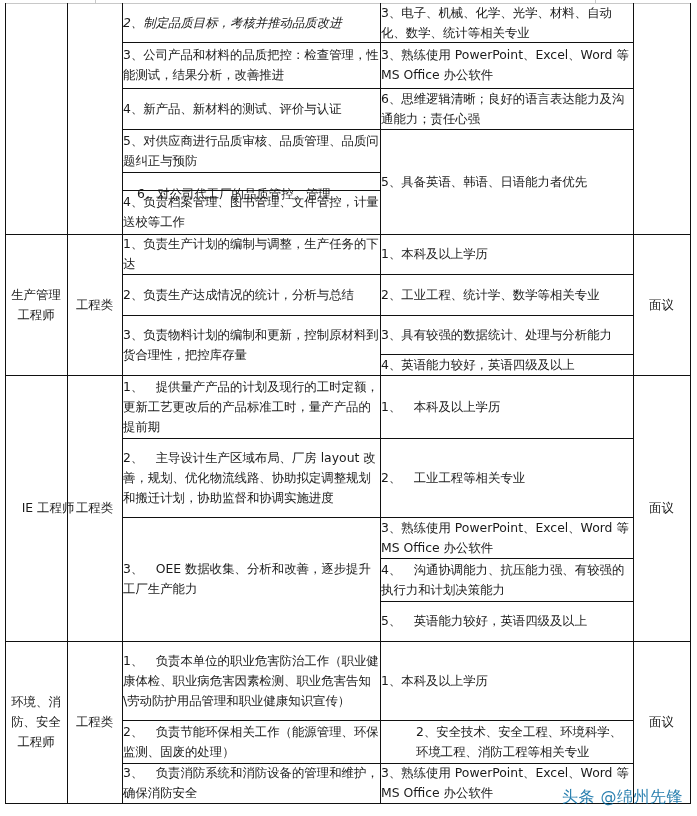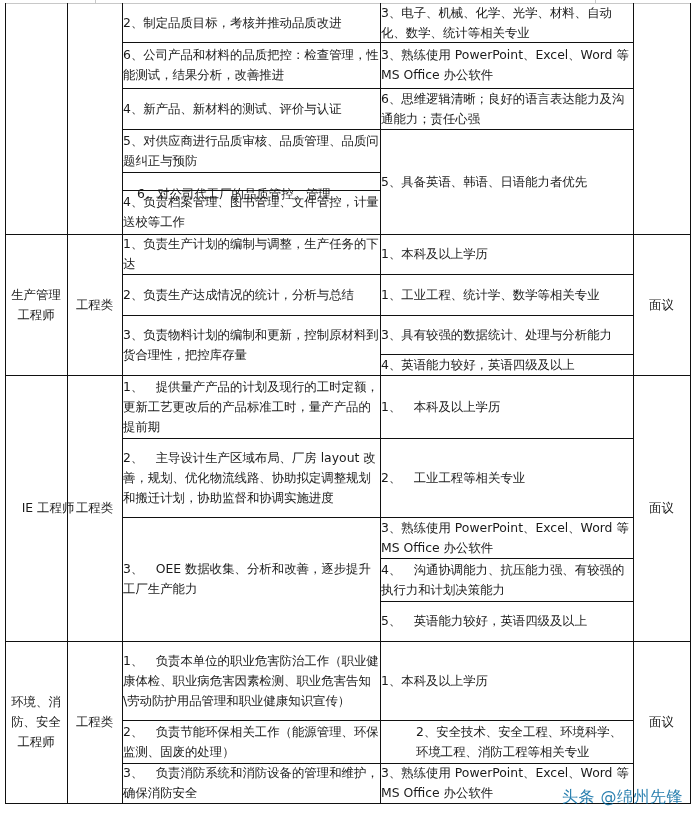--- a/index.html
+++ b/index.html
@@ -23,25 +23,25 @@
 <div class="topline-v" style="left:95px; top:0px; height:3px;"></div>
 <div class="topline-v" style="left:595px; top:0px; height:3px;"></div>
 
 <div>
   <div class="cell center" style="left:5px; top:3px; width:62px; height:231px;">
       <span></span>
     </div>
   <div class="cell center" style="left:67px; top:3px; width:55px; height:231px;">
       <span></span>
     </div>
-  <div class="cell left" style="left:122px; top:3px; width:258px; height:39px;">
+  <div class="cell left" style="left:122px; top:3px; width:258px; height:39px;font-style:italic;">
       <span>2、制定品质目标，考核并推动品质改进</span>
     </div>
   <div class="cell left" style="left:122px; top:42px; width:258px; height:46px;">
-      <span>6、公司产品和材料的品质把控：检查管理，性能测试，结果分析，改善推进</span>
+      <span>3、公司产品和材料的品质把控：检查管理，性能测试，结果分析，改善推进</span>
     </div>
   <div class="cell left" style="left:122px; top:88px; width:258px; height:41px;">
       <span>4、新产品、新材料的测试、评价与认证</span>
     </div>
   <div class="cell left" style="left:122px; top:129px; width:258px; height:43px;">
       <span>5、对供应商进行品质审核、品质管理、品质问题纠正与预防</span>
     </div>
   <div class="cell left" style="left:136px; top:172px; width:258px; height:18px;margin-top:13px;">
       <span>6、对公司代工厂的品质管控、管理</span>
     </div>
@@ -81,21 +81,21 @@
       <span>2、负责生产达成情况的统计，分析与总结</span>
     </div>
   <div class="cell left" style="left:122px; top:315px; width:258px; height:60px;">
       <span>3、负责物料计划的编制和更新，控制原材料到货合理性，把控库存量</span>
     </div>
 
   <div class="cell left" style="left:380px; top:234px; width:253px; height:40px;">
       <span>1、本科及以上学历</span>
     </div>
   <div class="cell left" style="left:380px; top:274px; width:253px; height:41px;">
-      <span>1、工业工程、统计学、数学等相关专业</span>
+      <span>2、工业工程、统计学、数学等相关专业</span>
     </div>
   <div class="cell left" style="left:380px; top:315px; width:253px; height:39px;">
       <span>3、具有较强的数据统计、处理与分析能力</span>
     </div>
   <div class="cell left" style="left:380px; top:354px; width:253px; height:21px;text-align:center;">
       <span>4、英语能力较好，英语四级及以上</span>
     </div>
 
   <div class="cell center" style="left:633px; top:234px; width:57px; height:141px;">
       <span>面议</span>

